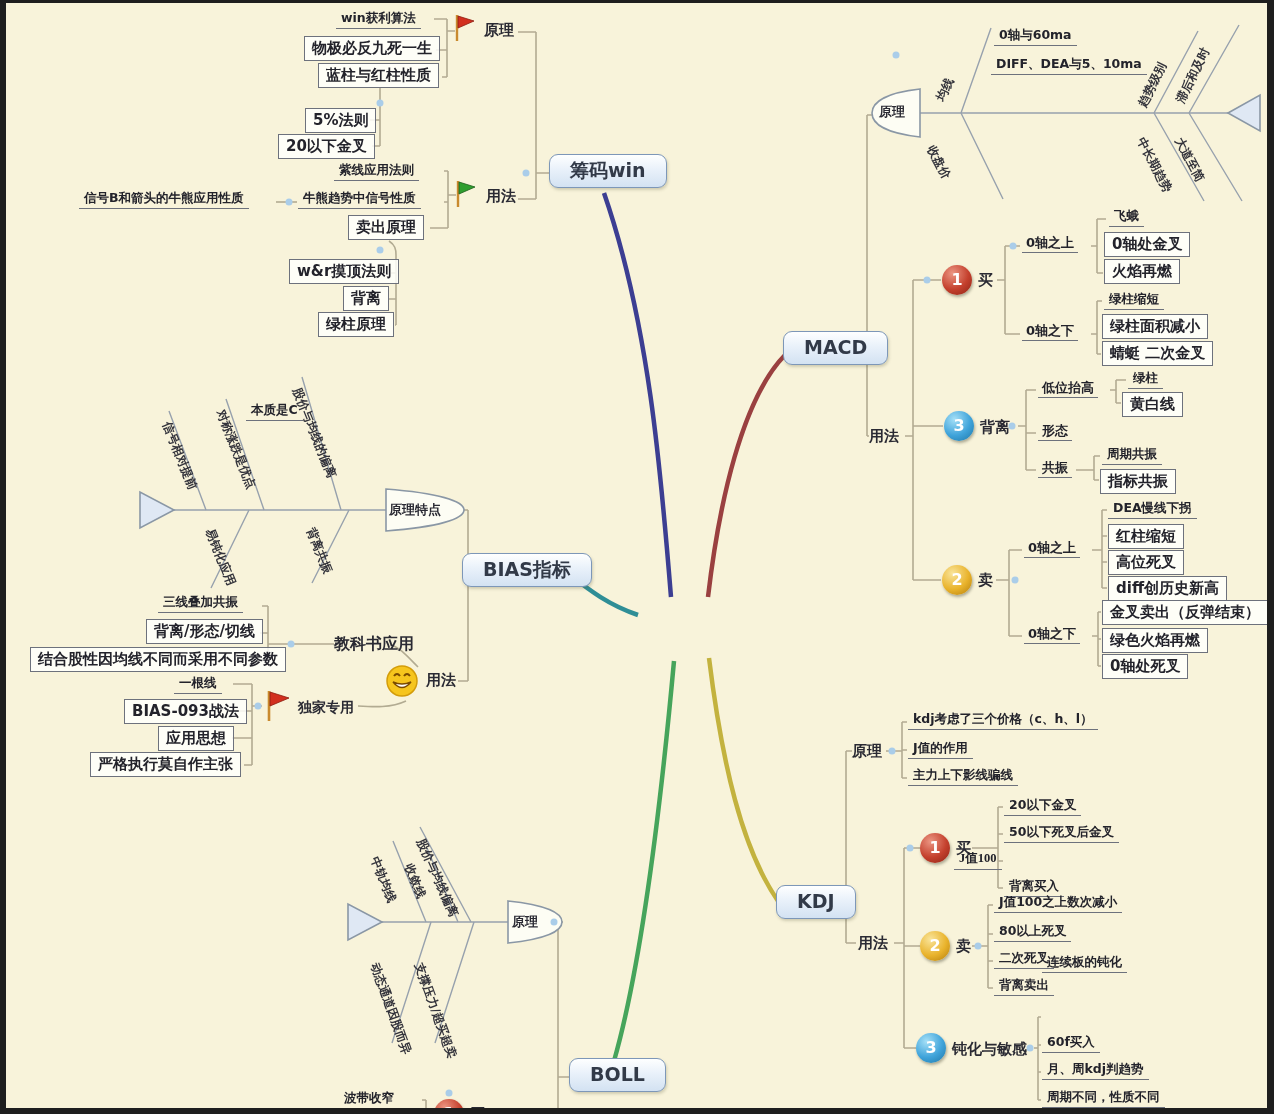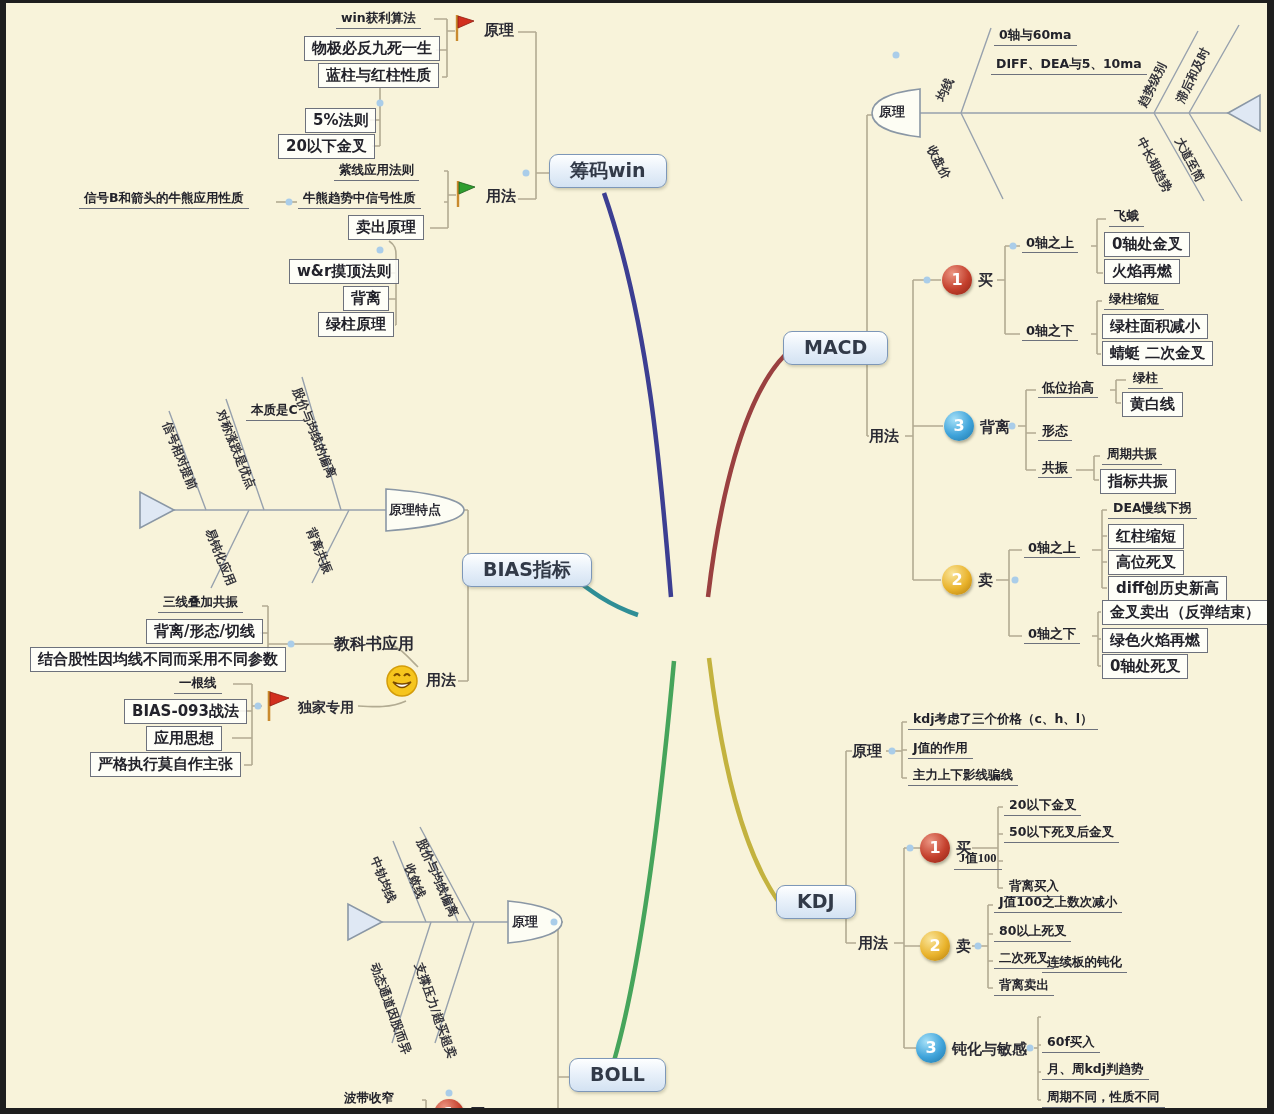--- a/index.html
+++ b/index.html
@@ -300,21 +300,21 @@
 <div class="abs box" style="left:140px;top:616px;">背离/形态/切线</div>
 <div class="abs box" style="left:24px;top:644px;">结合股性因均线不同而采用不同参数</div>
 
 <svg class="abs" style="left:258px;top:686px;" width="28" height="34">
   <line x1="5" y1="2" x2="5" y2="32" stroke="#c98a2e" stroke-width="2.6"></line>
   <path d="M6,3 L25,9 L6,17 Z" fill="#d22f1e" stroke="#8c1a0e" stroke-width="0.8"></path>
 </svg>
 <div class="abs plain" style="left:292px;top:696px;font-size:14px;">独家专用</div>
 <div class="abs ul" style="left:168px;top:671px;">一根线</div>
 <div class="abs box" style="left:118px;top:696px;">BIAS-093战法</div>
-<div class="abs box" style="left:140px;top:723px;">应用思想</div>
+<div class="abs box" style="left:152px;top:723px;">应用思想</div>
 <div class="abs box" style="left:84px;top:749px;">严格执行莫自作主张</div>
 
 <div class="abs node" style="left:563px;top:1055px;">BOLL</div>
 
 <div class="abs fishlabel" style="left:506px;top:911px;">原理</div>
 <div class="abs rot" style="left:368px;top:847px;transform:rotate(68deg);">中轨均线</div>
 <div class="abs rot" style="left:402px;top:854px;transform:rotate(68deg);">收敛线</div>
 <div class="abs rot" style="left:414px;top:829px;transform:rotate(66deg);">股价与均线偏离</div>
 <div class="abs rot" style="left:368px;top:953px;transform:rotate(70deg);">动态通道因股而异</div>
 <div class="abs rot" style="left:412px;top:953px;transform:rotate(70deg);">支撑压力/超买超卖</div>

